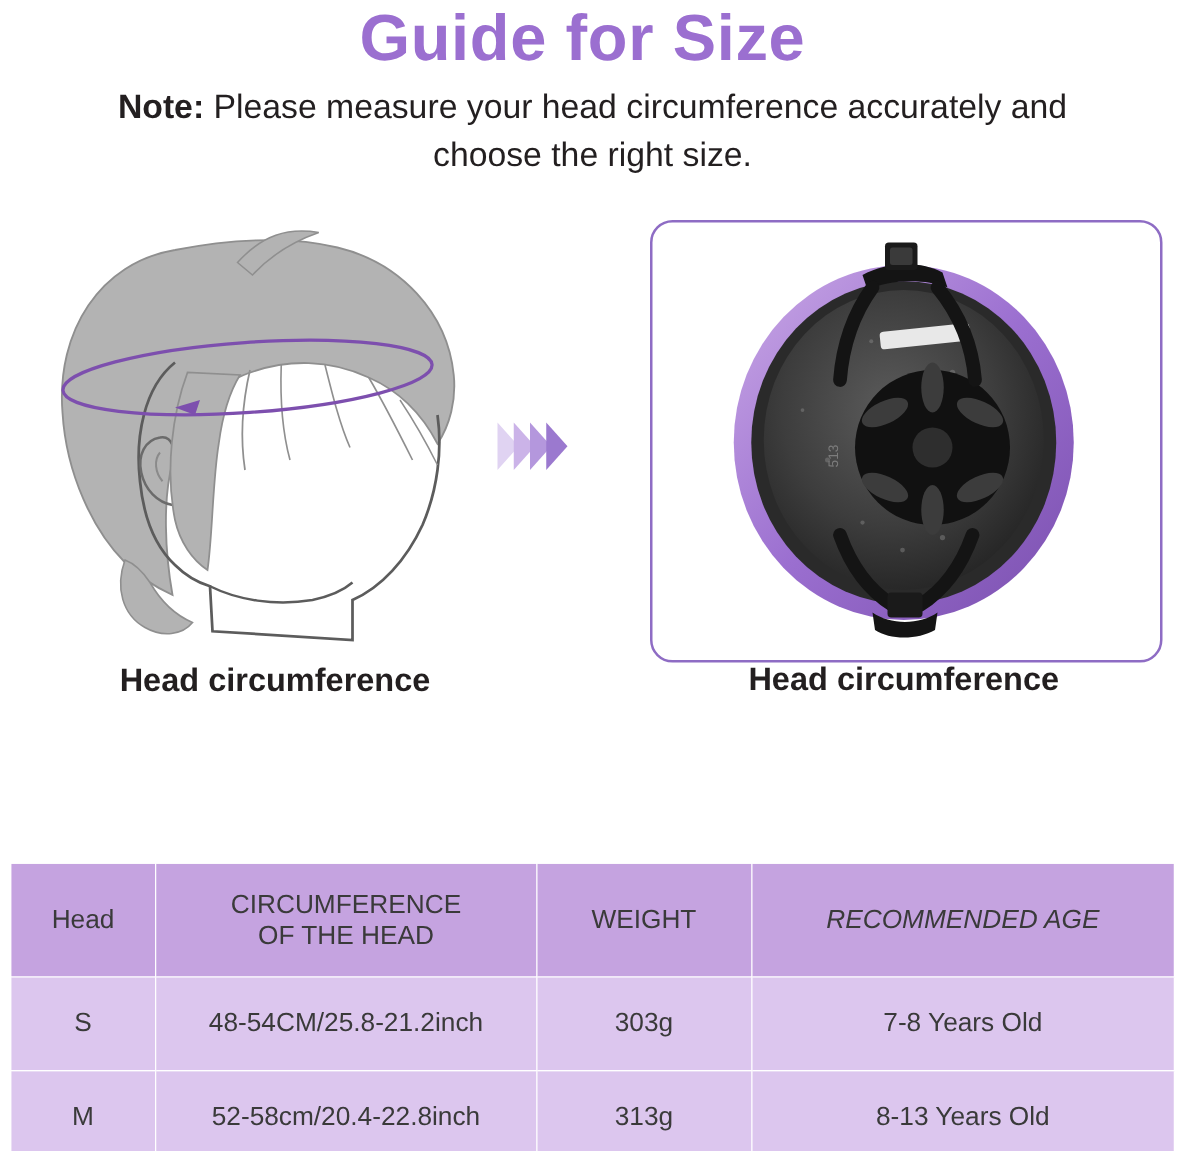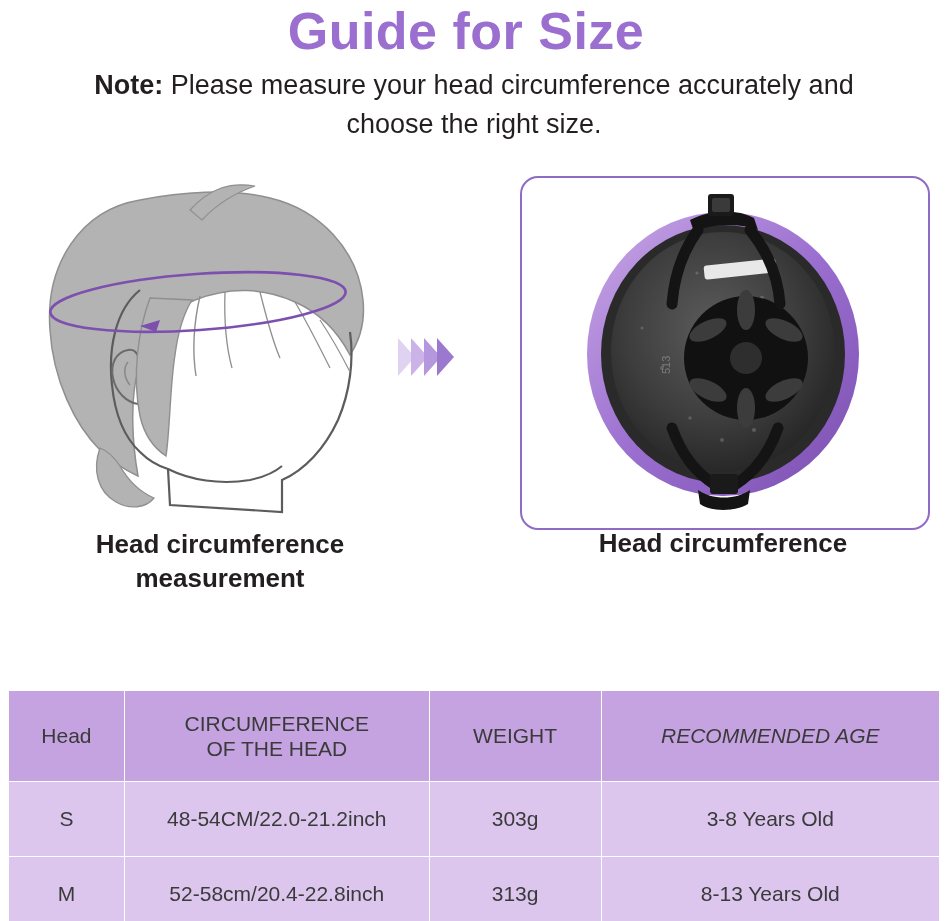--- a/index.html
+++ b/index.html
@@ -256,44 +256,43 @@
 
       <path d="M150 250 C160 278 176 296 192 306" stroke="#141414" stroke-width="11" fill="none" stroke-linecap="round"></path>
       <path d="M256 250 C246 278 230 296 214 306" stroke="#141414" stroke-width="11" fill="none" stroke-linecap="round"></path>
       <rect x="188" y="296" width="28" height="20" rx="3" fill="#1a1a1a"></rect>
       <path d="M176 312 C190 322 214 322 228 312 L226 326 C212 334 190 334 178 326 Z" fill="#141414"></path>
     </svg>
   </div>
 
   <div class="cap-left">
     <div>Head circumference</div>
-    <div>measurement</div>
   </div>
 
   <div class="cap-right">Head circumference</div>
 </div>
 
 <table class="size-table">
   <thead>
     <tr>
       <th class="col-size">Head</th>
       <th class="col-circ">
         <div>CIRCUMFERENCE</div>
         <div>OF THE HEAD</div>
       </th>
       <th class="col-wt">WEIGHT</th>
       <th class="col-age">RECOMMENDED AGE</th>
     </tr>
   </thead>
   <tbody>
     <tr>
       <td>S</td>
-      <td>48-54CM/22.0-21.2inch</td>
+      <td>48-54CM/25.8-21.2inch</td>
       <td>303g</td>
-      <td>3-8 Years Old</td>
+      <td>7-8 Years Old</td>
     </tr>
     <tr>
       <td>M</td>
       <td>52-58cm/20.4-22.8inch</td>
       <td>313g</td>
       <td>8-13 Years Old</td>
     </tr>
   </tbody>
 </table>
 

